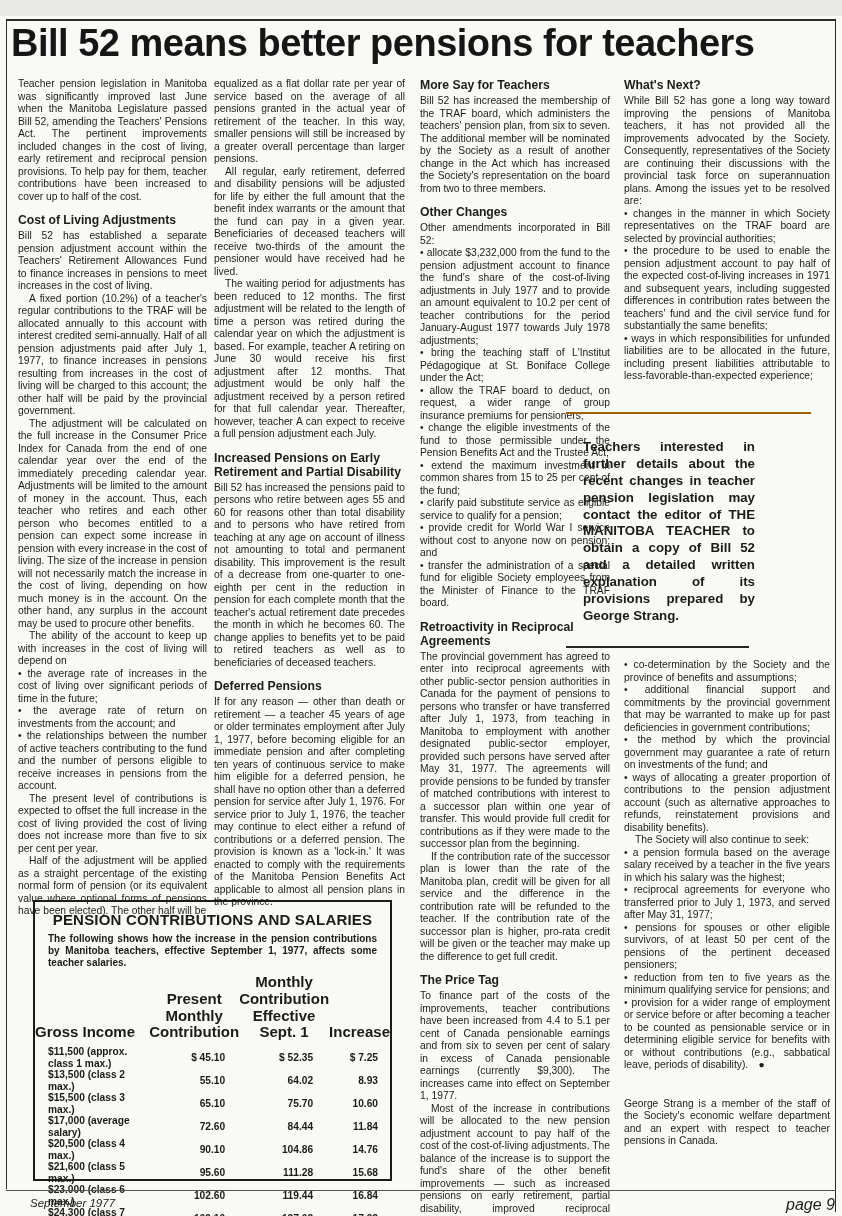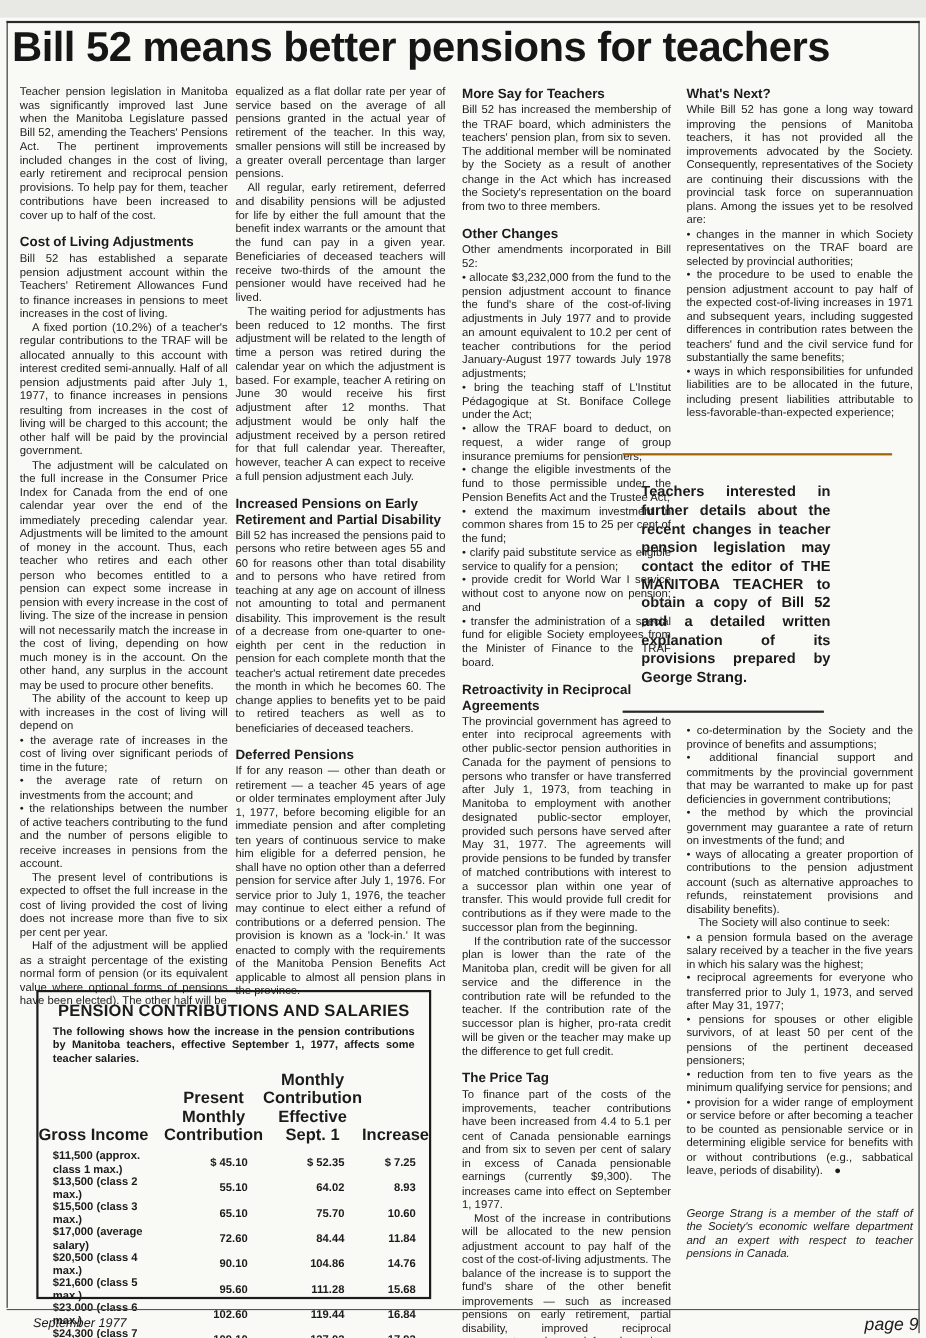--- a/index.html
+++ b/index.html
@@ -32,21 +32,21 @@
   .col4b { left:624px; top:643px; width:206px; }
 
   .blk { margin:0; }
   .blk.h {
     margin:10px 0 3px 0; font-size:12.2px; font-weight:700;
     line-height:1.15; text-align:left;
   }
   .blk.h:first-child { margin-top:0; }
   .blk.pi { text-indent:11px; }
   .blk.b::before { content:"\2022\00a0"; }
-  .blk.note { margin-top:26px; font-style:italic; }
+  .blk.note { margin-top:26px; }
 
   .callout {
     position:absolute; left:566px; top:396px; width:245px;
     border-top:2px solid #a16207;
   }
   .callout-text {
     margin:25px 6px 0 17px; width:172px;
     font-weight:700; font-size:13.3px; line-height:1.27; text-align:justify;
   }
   .callout-bottom { margin-top:21px; width:183px; height:2px; background:#262626; }

